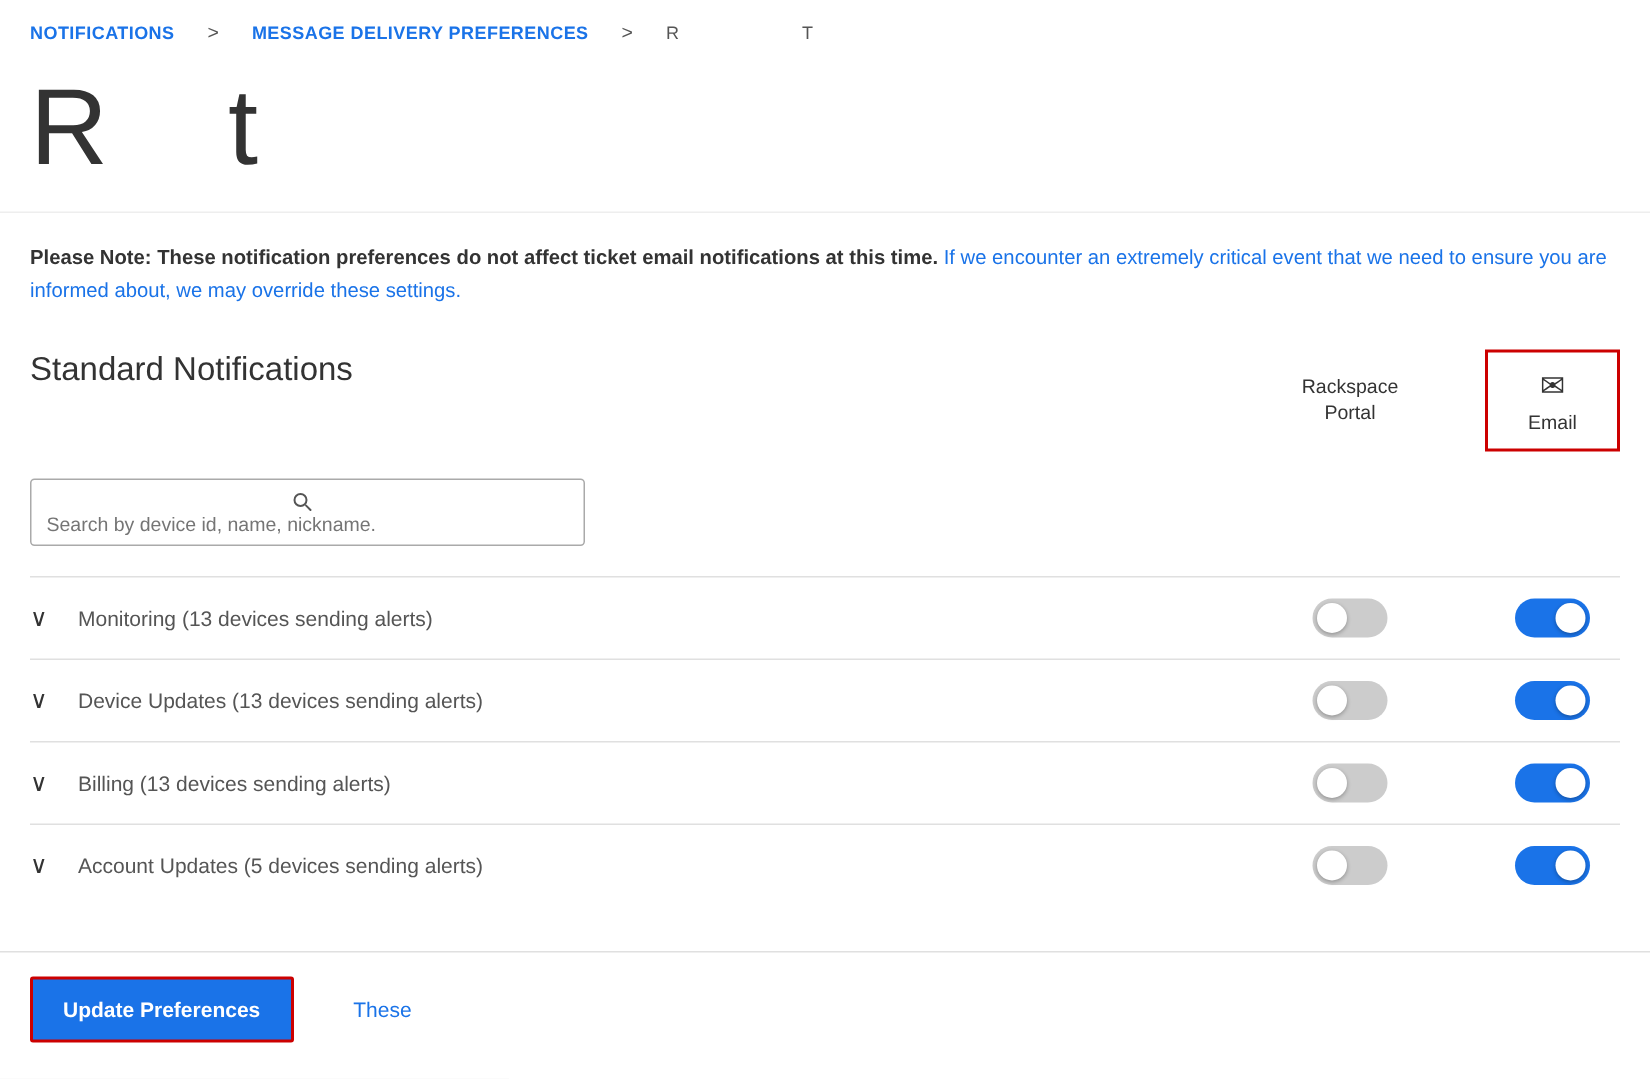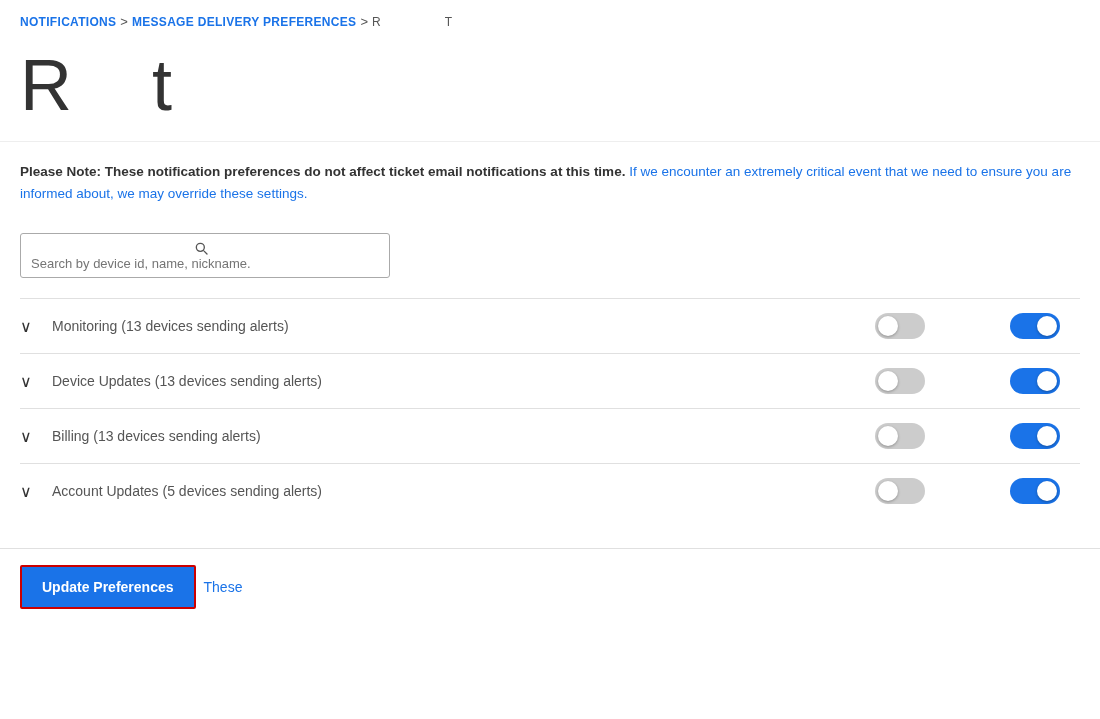--- a/index.html
+++ b/index.html
@@ -18,21 +18,21 @@
       padding: 0;
     }
 
     
     .breadcrumb {
       display: flex;
       align-items: center;
       padding: 14px 20px 10px 20px;
       background: #fff;
       font-size: 13px;
-      gap: 4px;
+      gap: 22px;
     }
     .breadcrumb-item {
       color: #1a73e8;
       font-weight: 600;
       text-transform: uppercase;
       font-size: 12px;
       letter-spacing: 0.3px;
     }
     .breadcrumb-sep {
       color: #555;
@@ -226,21 +226,21 @@
       left: 3px;
     }
     .toggle-track.on .toggle-thumb {
       left: 27px;
     }
 
     
     .bottom-actions {
       display: flex;
       align-items: center;
-      gap: 0;
+      gap: 32px;
       padding: 16px 20px;
       border-top: 1px solid #e0e0e0;
       margin-top: 10px;
     }
     .btn-update {
       background: #1a73e8;
       color: #fff;
       border: 2px solid #cc0000;
       padding: 12px 20px;
       font-size: 14px;
@@ -276,20 +276,32 @@
     <span class="page-title-r">R</span>
     <span class="page-title-t">t</span>
   </div>
 
   <div class="notice-bar">
     <strong>Please Note: These notification preferences do not affect ticket email notifications at this time.</strong><span class="link-text"> If we encounter an extremely critical event that we need to ensure you are informed about, we may override these settings.</span>
   </div>
 
   <div class="main-content">
 
+    <div style="display:flex; align-items:flex-start; justify-content:space-between; margin-bottom:8px;">
+      <h2 class="section-header">Standard Notifications</h2>
+      <div class="columns-row">
+        <div class="col-rackspace">
+          <span>Rackspace<br>Portal</span>
+        </div>
+        <div class="col-email-wrapper">
+          <span class="col-email-icon">✉</span>
+          <span class="col-email-label">Email</span>
+        </div>
+      </div>
+    </div>
 
     <div class="search-box">
       <svg class="search-icon-svg" viewBox="0 0 24 24">
         <path d="M21 21l-4.35-4.35M17 11A6 6 0 1 1 5 11a6 6 0 0 1 12 0z" stroke="#555" stroke-width="2" fill="none" stroke-linecap="round"></path>
       </svg>
       <input class="search-input" type="text" placeholder="Search by device id, name, nickname." style="">
     </div>
 
     <div>
 

